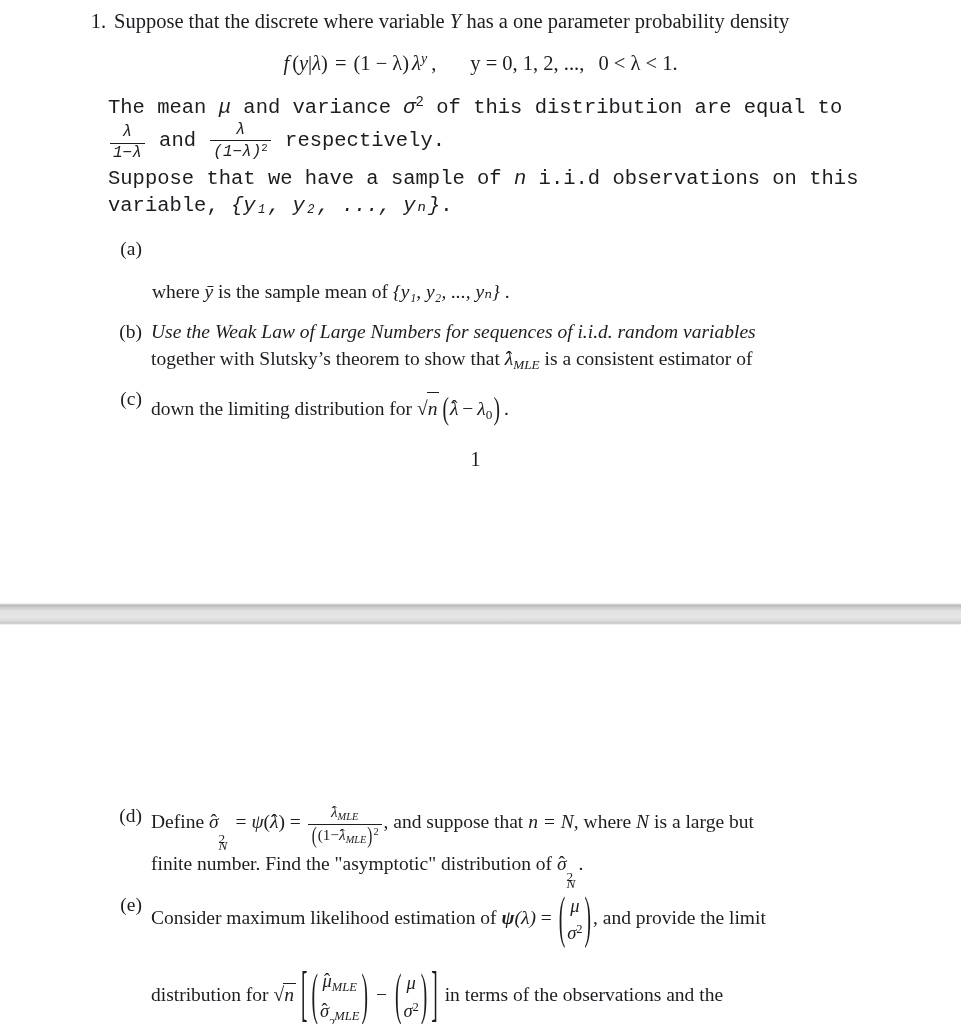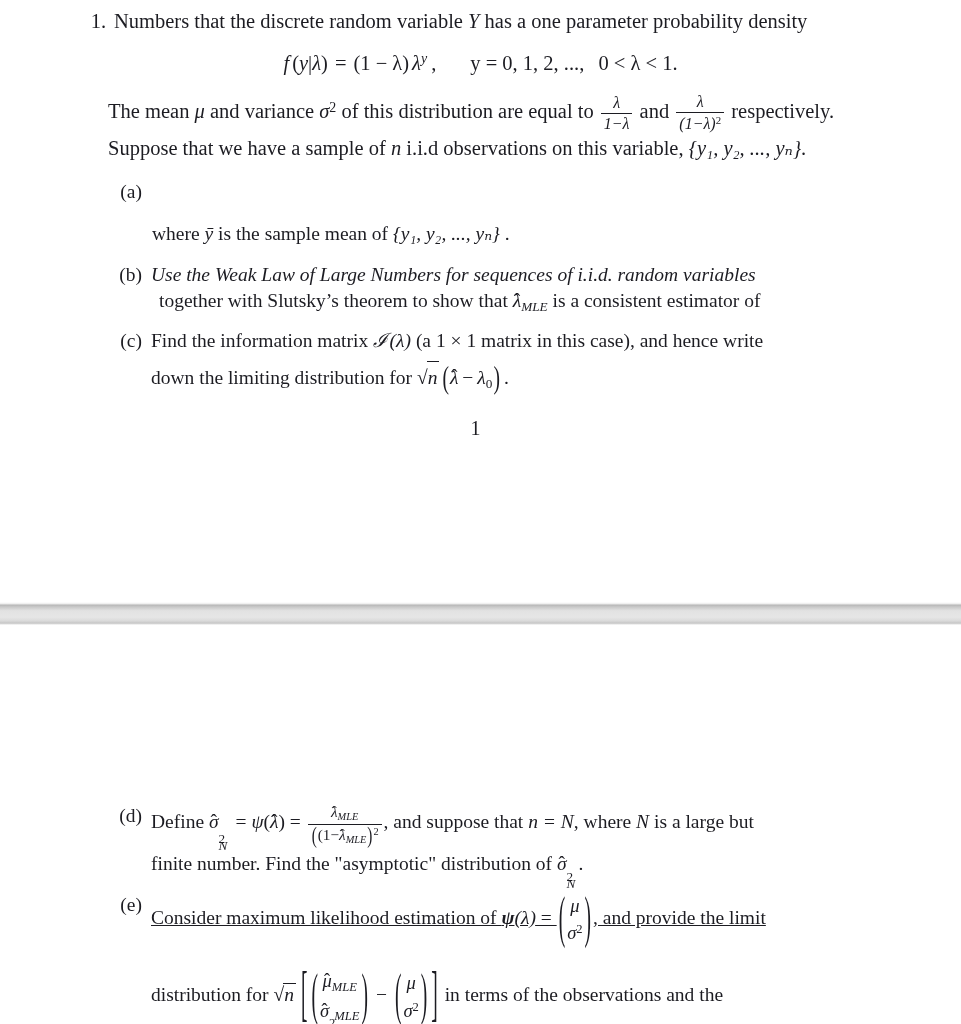--- a/index.html
+++ b/index.html
@@ -166,30 +166,30 @@
 <body>
 
 <div class="page">
 
   <div class="page-body">
 
     <div class="q-item lvl1" style="margin-top:8px; padding-left:80px; padding-right:78px;">
       <div class="q-marker">1.</div>
       <div class="q-text">
         <div class="justify" style="width:100%;">
-          <span>Numbers that the discrete random variable </span><span class="mi">Y</span><span> has a one parameter probability density</span>
+          <span>Suppose that the discrete where variable </span><span class="mi">Y</span><span> has a one parameter probability density</span>
         </div>
       </div>
     </div>
 
     <div class="display-eq" style="margin-top:16px;">
       <span class="mi">f</span><span style="display:inline-block;width:3px"></span><span>(</span><span class="mi">y</span><span>|</span><span class="mi">λ</span><span>)</span><span style="display:inline-block;width:7px"></span><span>=</span><span style="display:inline-block;width:7px"></span><span class="mi" style="font-style:normal">(1 − λ)</span><span style="display:inline-block;width:3px"></span><span class="mi">λ</span><span class="supi">y</span><span style="display:inline-block;width:4px"></span><span>,</span><span style="display:inline-block;width:34px"></span><span class="mi" style="font-style:normal">y = 0, 1, 2, ...,</span><span style="display:inline-block;width:14px"></span><span>0 &lt; λ &lt; 1.</span>
     </div>
 
-    <div class="para" style="margin-top:18px; padding-left:108px; padding-right:78px;">
+    <div class="para" style="margin-top:18px; padding-left:108px; padding-right:78px;font-family:Liberation Mono, monospace;">
       <div>
         <span>The mean </span><span class="mi">μ</span><span> and variance </span><span class="mi">σ</span><span class="sup">2</span><span> of this distribution are equal to </span><span class="frac"><span class="num mi">λ</span><span class="den mi">1−λ</span></span><span> and </span><span class="frac"><span class="num mi">λ</span><span class="den"><span class="mi">(1−λ)</span><span class="sup">2</span></span></span><span> respectively.</span>
       </div>
       <div style="margin-top:2px;">
         <span>Suppose that we have a sample of </span><span class="mi">n</span><span>  i.i.d observations on this variable, </span><span class="mi">{y₁, y₂, ..., yₙ}</span><span>.</span>
       </div>
     </div>
 
     <div class="q-item sub-item" style="margin-top:16px; padding-left:112px; padding-right:78px;">
       <div class="q-marker">(a)</div>
@@ -197,32 +197,29 @@
 
 
     <div class="para" style="margin-top:16px; padding-left:152px; padding-right:78px; font-size:19.5px;">
       <span>where </span><span class="mi">ȳ</span><span> is the sample mean of </span><span class="mi">{y₁, y₂, ..., yₙ}</span><span> .</span>
     </div>
 
     <div class="q-item sub-item" style="margin-top:14px; padding-left:112px; padding-right:78px;">
       <div class="q-marker">(b)</div>
       <div class="q-text">
         <div class="justify" style="width:100%;font-style:italic;">Use the Weak Law of Large Numbers for sequences of i.i.d.  random variables</div>
-        <div class="justify" style="width:100%;margin-left:8px;">
+        <div class="justify" style="width:100%;">
           <span>together with Slutsky’s theorem to show that </span><span class="hat mi"><span>λ</span></span><span class="sub">MLE</span><span> is a consistent estimator of</span>
         </div>
       </div>
     </div>
 
     <div class="q-item sub-item" style="margin-top:12px; padding-left:112px; padding-right:78px;">
       <div class="q-marker">(c)</div>
       <div class="q-text">
-        <div class="justify" style="width:100%;">
-          <span>Find the information matrix </span><span style="font-style:italic;font-family:'DejaVu Serif',serif;">ℐ</span><span style="display:inline-block;width:2px"></span><span class="mi">(λ)</span><span> (a 1 × 1 matrix in this case), and hence write</span>
-        </div>
         <div style="margin-top:6px; line-height:1.5;">
           <span>down the limiting distribution for </span><span class="sqrt">√<span class="radicand mi">n</span></span><span style="display:inline-block;width:2px"></span><span class="paren">(</span><span class="hat mi"><span>λ</span></span><span style="display:inline-block;width:4px"></span><span>−</span><span style="display:inline-block;width:4px"></span><span class="mi">λ</span><span class="subn">0</span><span class="paren">)</span><span style="display:inline-block;width:3px"></span><span>.</span>
         </div>
       </div>
     </div>
 
     <div class="page-number" style="margin-top:24px; padding-right:10px;">1</div>
   </div>
 
   <div class="page-break" style="top:594px;"></div>
@@ -244,21 +241,21 @@
             <span class="sub" style="position:absolute;left:0;top:0.36em;">N</span>
           </span><span>.</span>
         </div>
       </div>
     </div>
 
     <div class="q-item sub-item" style="margin-top:14px; padding-left:112px; padding-right:78px;">
       <div class="q-marker">(e)</div>
       <div class="q-text">
 
-        <div style="line-height:1.0;text-decoration:underline;">
+        <div style="line-height:1.0;">
           <span>Consider maximum likelihood estimation of </span><span style="font-style:italic;font-weight:600;">ψ</span><span class="mi">(λ)</span><span> = </span><span class="paren-tall">(</span><span class="colvec"><span class="mi">μ</span><span><span class="mi">σ</span><span class="sup">2</span></span></span><span class="paren-tall">)</span><span>, and provide the limit</span>
         </div>
 
         <div style="margin-top:20px; line-height:1.0;">
           <span>distribution for </span><span class="sqrt">√<span class="radicand mi">n</span></span><span style="display:inline-block;width:3px"></span><span class="bracket-tall">[</span><span class="paren-tall">(</span><span class="colvec"><span><span class="hat mi"><span>μ</span></span><span class="sub">MLE</span></span><span><span class="hat mi"><span>σ</span></span><span style="display:inline-block;position:relative;width:0.62em;"><span class="sup" style="position:absolute;left:0;top:-0.2em;">2</span></span><span class="sub" style="margin-left:-0.5em;">MLE</span></span></span><span class="paren-tall">)</span><span style="display:inline-block;width:6px"></span><span>−</span><span style="display:inline-block;width:6px"></span><span class="paren-tall">(</span><span class="colvec"><span class="mi">μ</span><span><span class="mi">σ</span><span class="sup">2</span></span></span><span class="paren-tall">)</span><span class="bracket-tall">]</span><span> in terms of the observations and the</span>
         </div>
 
       </div>
     </div>
   </div>

